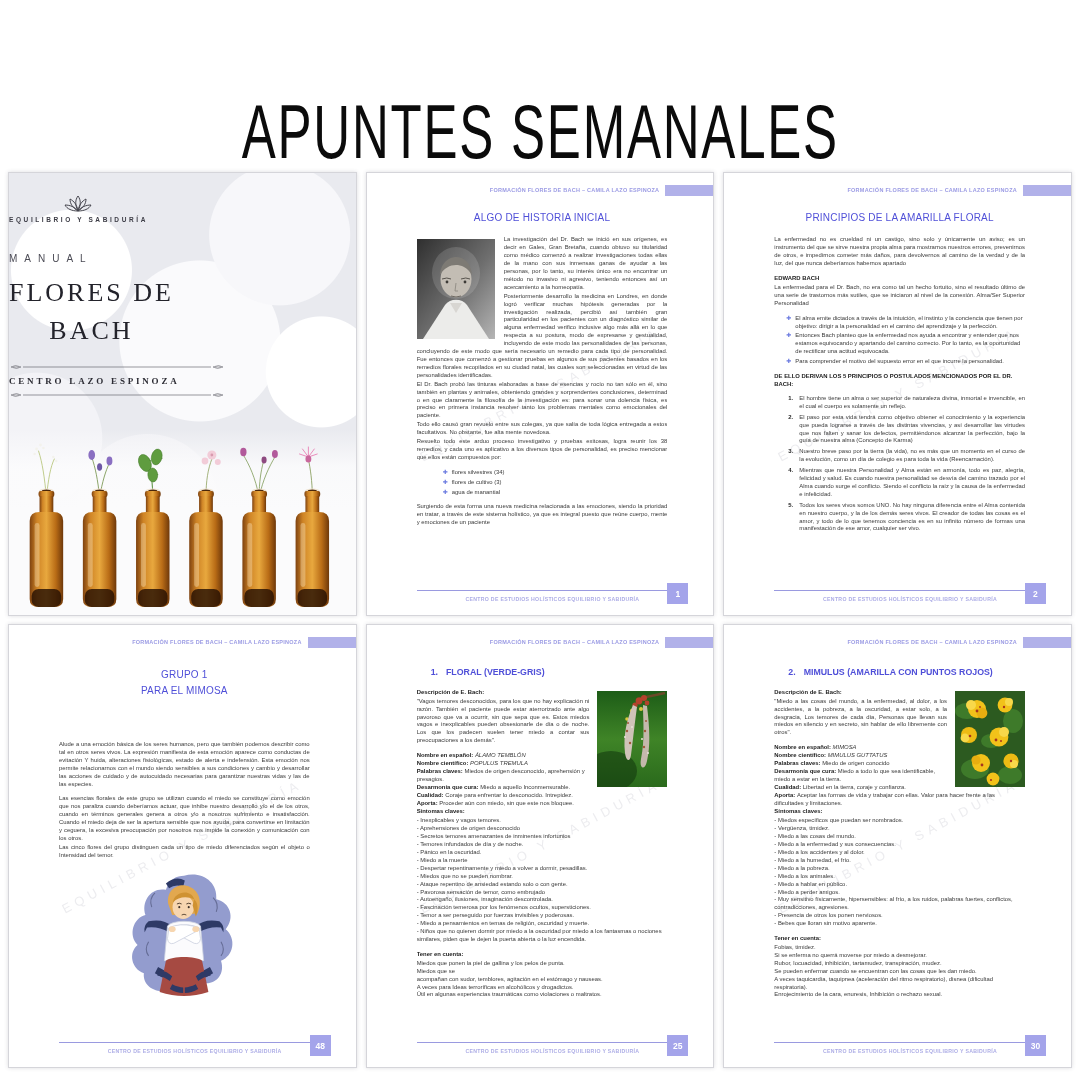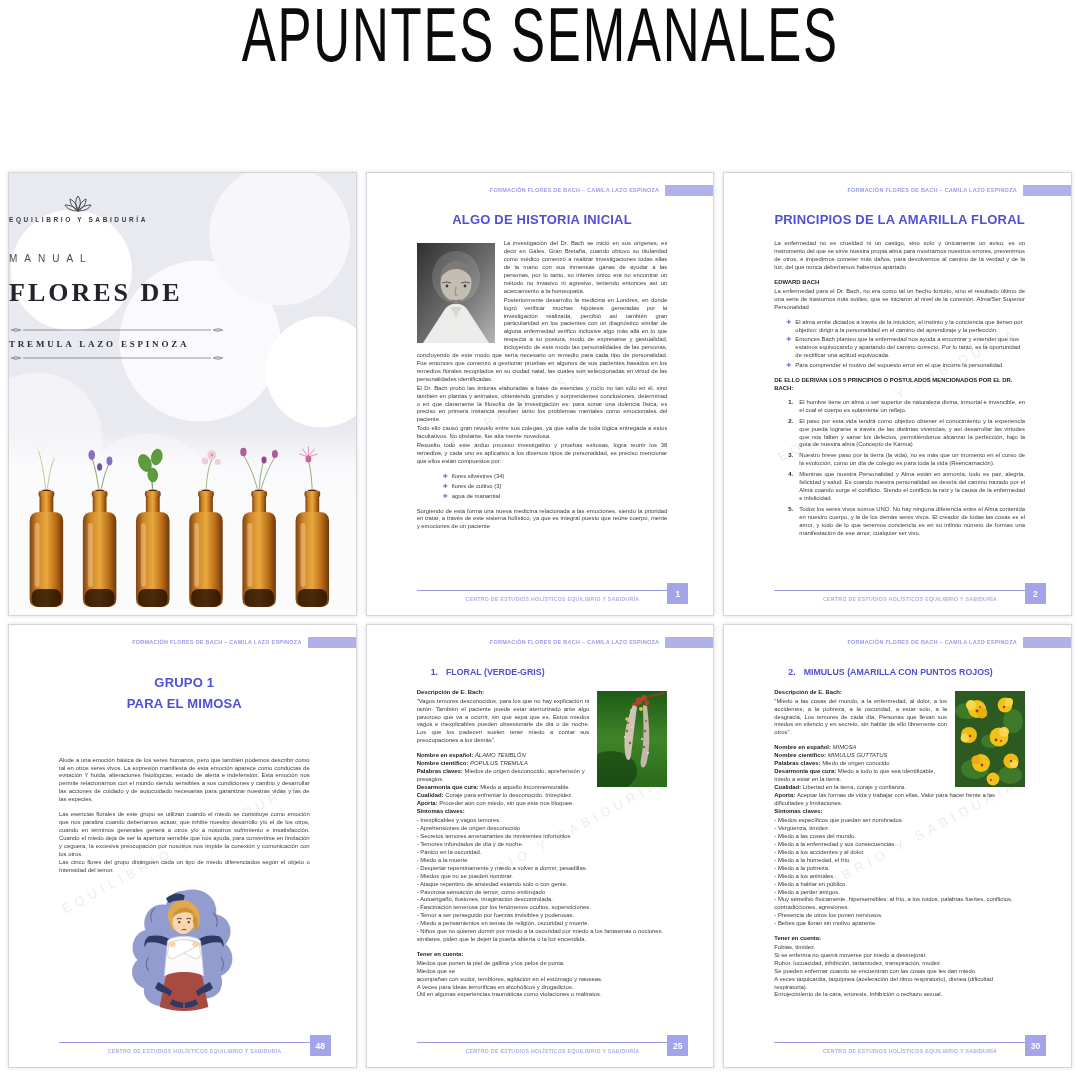--- a/index.html
+++ b/index.html
@@ -1,21 +1,21 @@
 <!DOCTYPE html>
 <html><head>
 <meta charset="utf-8">
 <style>
   html,body{margin:0;padding:0;}
   body{
     width:1080px;height:1080px;background:#ffffff;position:relative;overflow:hidden;
     font-family:"Liberation Sans", sans-serif;color:#333;
   }
   
-  .title-band{height:164px;display:flex;align-items:flex-start;justify-content:center;}
+  .title-band{height:164px;display:flex;align-items:flex-end;justify-content:center;}
   .poster-title{
     font-size:58px;font-weight:500;color:#0b0b0b;letter-spacing:2px;
     transform:scale(0.88,1.32);transform-origin:center;white-space:nowrap;
   }
   
   .pages-grid{
     position:absolute;top:172px;left:8px;right:8px;
     display:grid;grid-template-columns:repeat(3,1fr);gap:8px 9px;
   }
   .page{
@@ -37,24 +37,24 @@
   }
   .badge{
     position:absolute;right:-21px;top:-7px;width:21px;height:21px;background:#a4a4ea;
     color:#fff;font-size:8.5px;font-weight:700;display:flex;align-items:center;justify-content:center;
   }
   .content{
     position:absolute;top:34px;left:50px;right:46px;bottom:46px;overflow:hidden;
     font-size:5.9px;line-height:1.34;color:#3a3a3a;text-align:justify;z-index:2;
   }
   .doc-title{
-    text-align:center;color:#4f4fd8;font-weight:700;font-size:13px;letter-spacing:.2px;
+    text-align:center;color:#4f4fd8;font-weight:400;font-size:10px;letter-spacing:.2px;
     margin:4px 0 12px;
   }
-  .doc-title.two-line{line-height:1.6;margin-top:14px;}
+  .doc-title.two-line{line-height:1.6;margin-top:8px;}
   .num-title{display:flex;gap:8px;font-weight:700;color:#4f4fd8;font-size:8.8px;margin:8px 0 10px 14px;text-align:left;}
   .para{margin:0 0 1px;}
   .gap-top{margin-top:7px;}
   .bold-head{font-weight:700;color:#1c1c1c;margin-top:7px;margin-bottom:1px;text-align:left;}
   .plus-list{margin:7px 0 7px 26px;text-align:left;}
   .plus-list .li-row{display:flex;gap:4px;margin-bottom:2px;}
   .plus-list .marker{color:#6a7ae0;font-size:6px;line-height:1.2;}
   .num-list{margin:6px 0 0 2px;text-align:justify;}
   .num-list .n-row{display:flex;gap:4px;margin:0 0 3px 12px;}
   .num-list .num{font-weight:700;min-width:7px;color:#1c1c1c;}
@@ -86,21 +86,21 @@
       radial-gradient(circle at 55% 38%, #fafafc 0 80px, rgba(255,255,255,0) 81px),
       radial-gradient(circle at 40% 75%, #f1f1f5 0 70px, rgba(255,255,255,0) 71px),
       #e9eaef;
   }
   .cover-inner{position:absolute;inset:0;display:flex;flex-direction:column;align-items:flex-start;z-index:2;}
   .cover-logo{margin-top:22px;display:flex;flex-direction:column;align-items:center;}
   .logo-text{font-size:6.5px;font-weight:700;letter-spacing:2.6px;color:#3c3c45;margin-top:3px;}
   .cover-manual{margin-top:30px;font-size:10px;letter-spacing:7px;color:#4b4b55;}
   .cover-title{
     font-family:"Liberation Serif", serif;font-size:26px;letter-spacing:3px;color:#23232b;
-    text-align:center;line-height:1.45;margin-top:10px;font-weight:700;
+    text-align:center;line-height:1.45;margin-top:10px;font-weight:400;
   }
   .cover-author{
     font-family:"Liberation Serif", serif;font-weight:700;font-size:9px;letter-spacing:2.8px;
     color:#2c2c34;margin:5px 0;
   }
   .ornament{display:block;margin-top:14px;}
   .bottles-wrap{position:absolute;left:0;right:0;bottom:0;height:186px;z-index:2;
     background:linear-gradient(to bottom, rgba(255,255,255,0) 0, rgba(252,252,253,.85) 38px, #fbfbfc 80px);}
 </style>
 </head>
@@ -123,27 +123,28 @@
             <path d="M15 16 C20 13 23 9 23 4 C19 6 16 10 15 16 Z"></path>
             <path d="M15 16 C9 16 4 14 2 10 C7 10 12 12 15 16 Z"></path>
             <path d="M15 16 C21 16 26 14 28 10 C23 10 18 12 15 16 Z"></path>
           </g>
         </svg>
         <div class="logo-text">EQUILIBRIO Y SABIDURÍA</div>
       </div>
       <div class="cover-manual">MANUAL</div>
       <div class="cover-title">
         <div>FLORES DE</div>
+        <div>BACH</div>
       </div>
       <svg class="ornament" width="216" height="8" viewBox="0 0 216 8">
         <line x1="14" y1="4" x2="202" y2="4" stroke="#6b6b74" stroke-width="0.7"></line>
         <path d="M2 4 q4 -3 10 0 q-4 3 -10 0 M4 4 l6 0" stroke="#6b6b74" stroke-width="0.6" fill="none"></path>
         <path d="M214 4 q-4 -3 -10 0 q4 3 10 0 M212 4 l-6 0" stroke="#6b6b74" stroke-width="0.6" fill="none"></path>
       </svg>
-      <div class="cover-author">TREMULA LAZO ESPINOZA</div>
+      <div class="cover-author">CENTRO LAZO ESPINOZA</div>
       <svg class="ornament" style="margin-top:0" width="216" height="8" viewBox="0 0 216 8">
         <line x1="14" y1="4" x2="202" y2="4" stroke="#6b6b74" stroke-width="0.7"></line>
         <path d="M2 4 q4 3 10 0 q-4 -3 -10 0 M4 4 l6 0" stroke="#6b6b74" stroke-width="0.6" fill="none"></path>
         <path d="M214 4 q-4 3 -10 0 q4 -3 10 0 M212 4 l-6 0" stroke="#6b6b74" stroke-width="0.6" fill="none"></path>
       </svg>
     </div>
     <div class="bottles-wrap">
       <svg width="100%" height="186" viewBox="0 0 352 186" preserveAspectRatio="none">
         <defs>
           <linearGradient id="amber" x1="0" y1="0" x2="1" y2="0">

